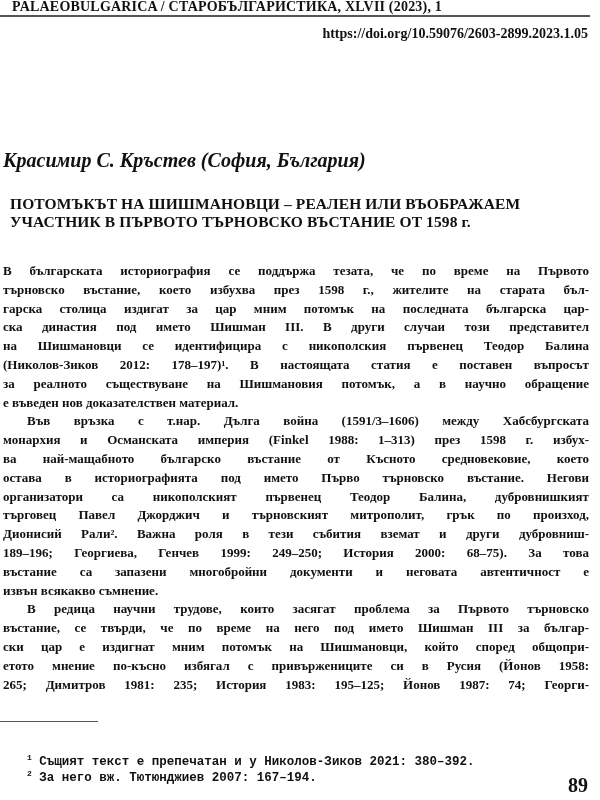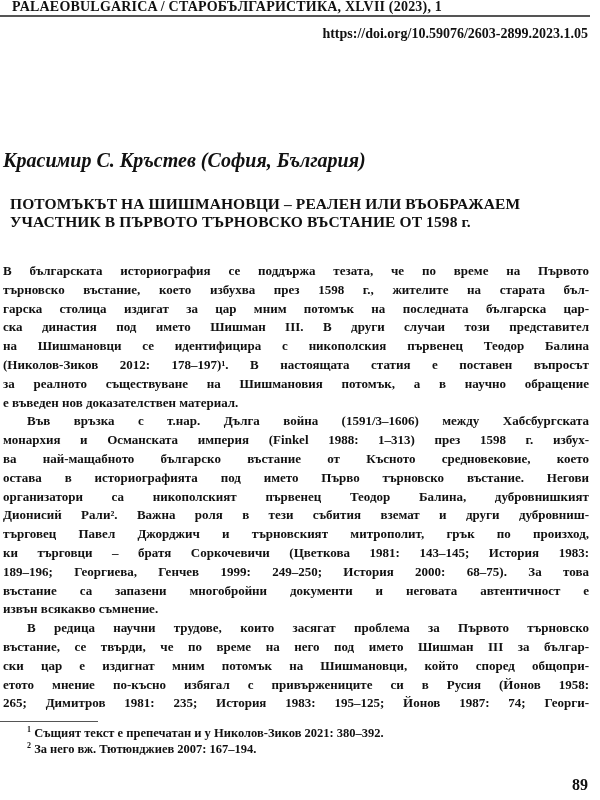--- a/index.html
+++ b/index.html
@@ -93,36 +93,37 @@
       position: absolute;
       left: 0;
       top: 721px;
       width: 98px;
       height: 0;
       border-top: 1.5px solid #555555;
     }
     .footnotes {
       position: absolute;
       left: 27px;
-      top: 725px;
+      top: 754px;
       font-size: 12.5px;
       font-weight: bold;
       line-height: 16px;
+      font-family: Liberation Mono, monospace;
     }
     .footnotes .fn { display: block; white-space: nowrap; }
     .footnotes sup, .body-text sup {
       font-size: 8px;
       vertical-align: super;
       line-height: 0;
     }
     .page-number {
       position: absolute;
       right: 12px;
       top: 776px;
-      font-size: 16px;
+      font-size: 20px;
       font-weight: bold;
       line-height: 18px;
       margin-left: 38px;
     }
   </style>
 </head>
 <body>
 
 <div class="running-head">PALAEOBULGARICA / СТАРОБЪЛГАРИСТИКА, XLVII (2023), 1</div>
 <div class="head-rule"></div>
@@ -142,23 +143,22 @@
   <span class="line">ска династия под името Шишман III. В други случаи този представител</span>
   <span class="line">на Шишмановци се идентифицира с никополския първенец Теодор Балина</span>
   <span class="line">(Николов-Зиков 2012: 178–197)¹. В настоящата статия е поставен въпросът</span>
   <span class="line">за реалното съществуване на Шишмановия потомък, а в научно обращение</span>
   <span class="line last">е въведен нов доказателствен материал.</span>
   <span class="line indent">Във връзка с т.нар. Дълга война (1591/3–1606) между Хабсбургската</span>
   <span class="line">монархия и Османската империя (Finkel 1988: 1–313) през 1598 г. избух-</span>
   <span class="line">ва най-мащабното българско въстание от Късното средновековие, което</span>
   <span class="line">остава в историографията под името Първо търновско въстание. Негови</span>
   <span class="line">организатори са никополският първенец Теодор Балина, дубровнишкият</span>
+  <span class="line">търговец Павел Джорджич и търновският митрополит, грък по произход,</span>
   <span class="line">Дионисий Рали². Важна роля в тези събития вземат и други дубровниш-</span>
-  <span class="line">търговец Павел Джорджич и търновският митрополит, грък по произход,</span>
-  <span class="line">ки търговци – братя Соркочевичи (Цветкова 1981: 143–145; История 1983:</span>
   <span class="line">189–196; Георгиева, Генчев 1999: 249–250; История 2000: 68–75). За това</span>
   <span class="line">въстание са запазени многобройни документи и неговата автентичност е</span>
   <span class="line last">извън всякакво съмнение.</span>
   <span class="line indent">В редица научни трудове, които засягат проблема за Първото търновско</span>
   <span class="line">въстание, се твърди, че по време на него под името Шишман III за българ-</span>
   <span class="line">ски цар е издигнат мним потомък на Шишмановци, който според общопри-</span>
   <span class="line">етото мнение по-късно избягал с привържениците си в Русия (Йонов 1958:</span>
   <span class="line">265; Димитров 1981: 235; История 1983: 195–125; Йонов 1987: 74; Георги-</span>
 </div>
 

